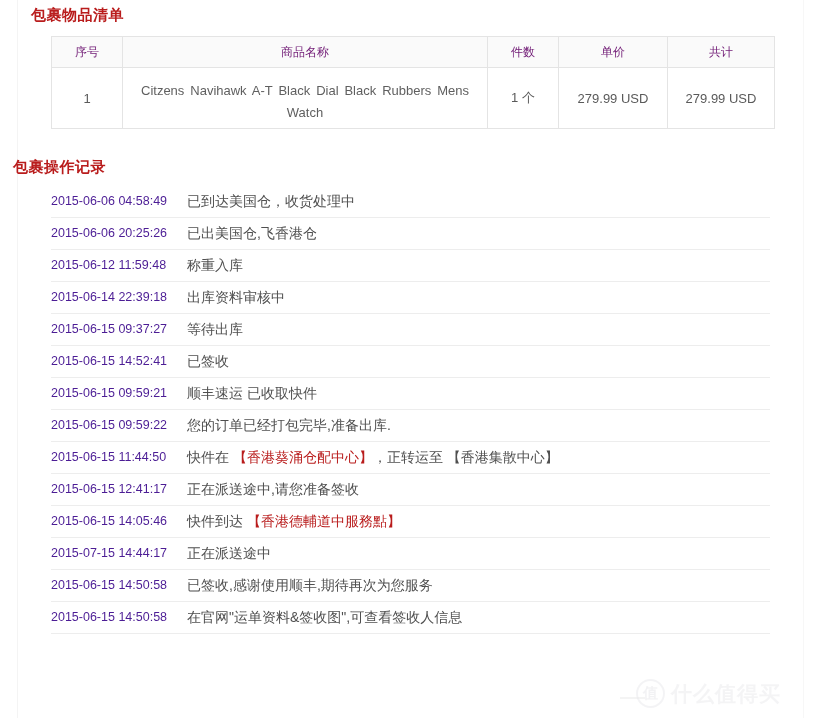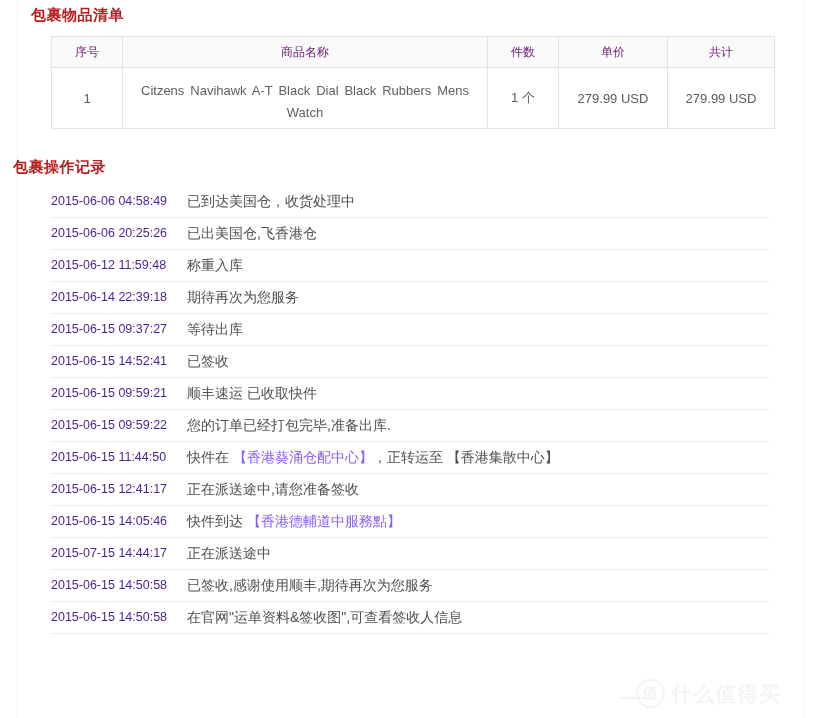--- a/index.html
+++ b/index.html
@@ -134,21 +134,21 @@
     vertical-align: top;
   }
   .log-text {
     display: inline-block;
     color: #4f4f4f;
     font-size: 14px;
     vertical-align: top;
     padding-left: 6px;
   }
   .hl {
-    color: #8b5cf6;
+    color: #b91c1c;
   }
   
   .redaction {
     display: inline-block;
     width: 98px;
     height: 14px;
     background: #ffffff;
     border: 3px solid #ee1c25;
     vertical-align: middle;
     position: relative;
@@ -229,21 +229,21 @@
       </tr>
     </tbody>
   </table>
 
   <div class="section-title" id="log-title">包裹操作记录</div>
 
   <div class="log" id="log-list">
       <div class="log-row"><span class="log-time">2015-06-06 04:58:49</span><span class="log-text"><span>已到达美国仓，收货处理中</span></span></div>
       <div class="log-row"><span class="log-time">2015-06-06 20:25:26</span><span class="log-text"><span>已出美国仓,飞香港仓</span></span></div>
       <div class="log-row"><span class="log-time">2015-06-12 11:59:48</span><span class="log-text"><span>称重入库</span></span></div>
-      <div class="log-row"><span class="log-time">2015-06-14 22:39:18</span><span class="log-text"><span>期待再次为您服务</span></span></div>
+      <div class="log-row"><span class="log-time">2015-06-14 22:39:18</span><span class="log-text"><span>出库资料审核中</span></span></div>
       <div class="log-row"><span class="log-time">2015-06-15 09:37:27</span><span class="log-text"><span>等待出库</span></span></div>
       <div class="log-row"><span class="log-time">2015-06-15 14:52:41</span><span class="log-text"><span>已签收</span></span></div>
       <div class="log-row"><span class="log-time">2015-06-15 09:59:21</span><span class="log-text"><span>顺丰速运 已收取快件</span></span></div>
       <div class="log-row"><span class="log-time">2015-06-15 09:59:22</span><span class="log-text"><span>您的订单已经打包完毕,准备出库.</span></span></div>
       <div class="log-row"><span class="log-time">2015-06-15 11:44:50</span><span class="log-text"><span>快件在 </span><span class="hl">【香港葵涌仓配中心】</span><span>，正转运至 【香港集散中心】</span></span></div>
       <div class="log-row"><span class="log-time">2015-06-15 12:41:17</span><span class="log-text"><span>正在派送途中,请您准备签收</span></span></div>
       <div class="log-row"><span class="log-time">2015-06-15 14:05:46</span><span class="log-text"><span>快件到达 </span><span class="hl">【香港德輔道中服務點】</span><span></span></span></div>
       <div class="log-row"><span class="log-time">2015-07-15 14:44:17</span><span class="log-text"><span>正在派送途中</span></span></div>
       <div class="log-row"><span class="log-time">2015-06-15 14:50:58</span><span class="log-text"><span>已签收,感谢使用顺丰,期待再次为您服务</span></span></div>
       <div class="log-row"><span class="log-time">2015-06-15 14:50:58</span><span class="log-text"><span>在官网"运单资料&amp;签收图",可查看签收人信息</span></span></div>

